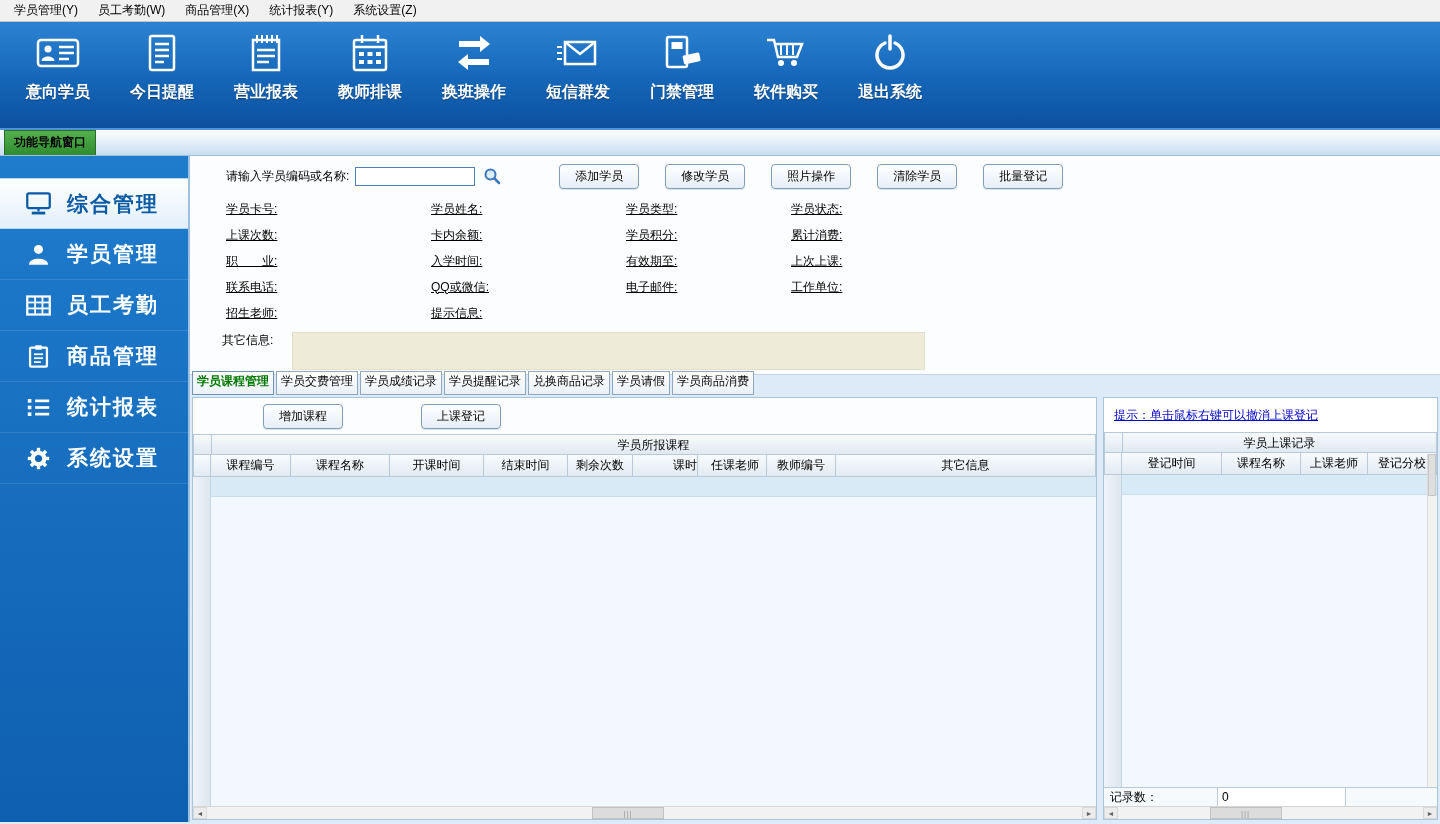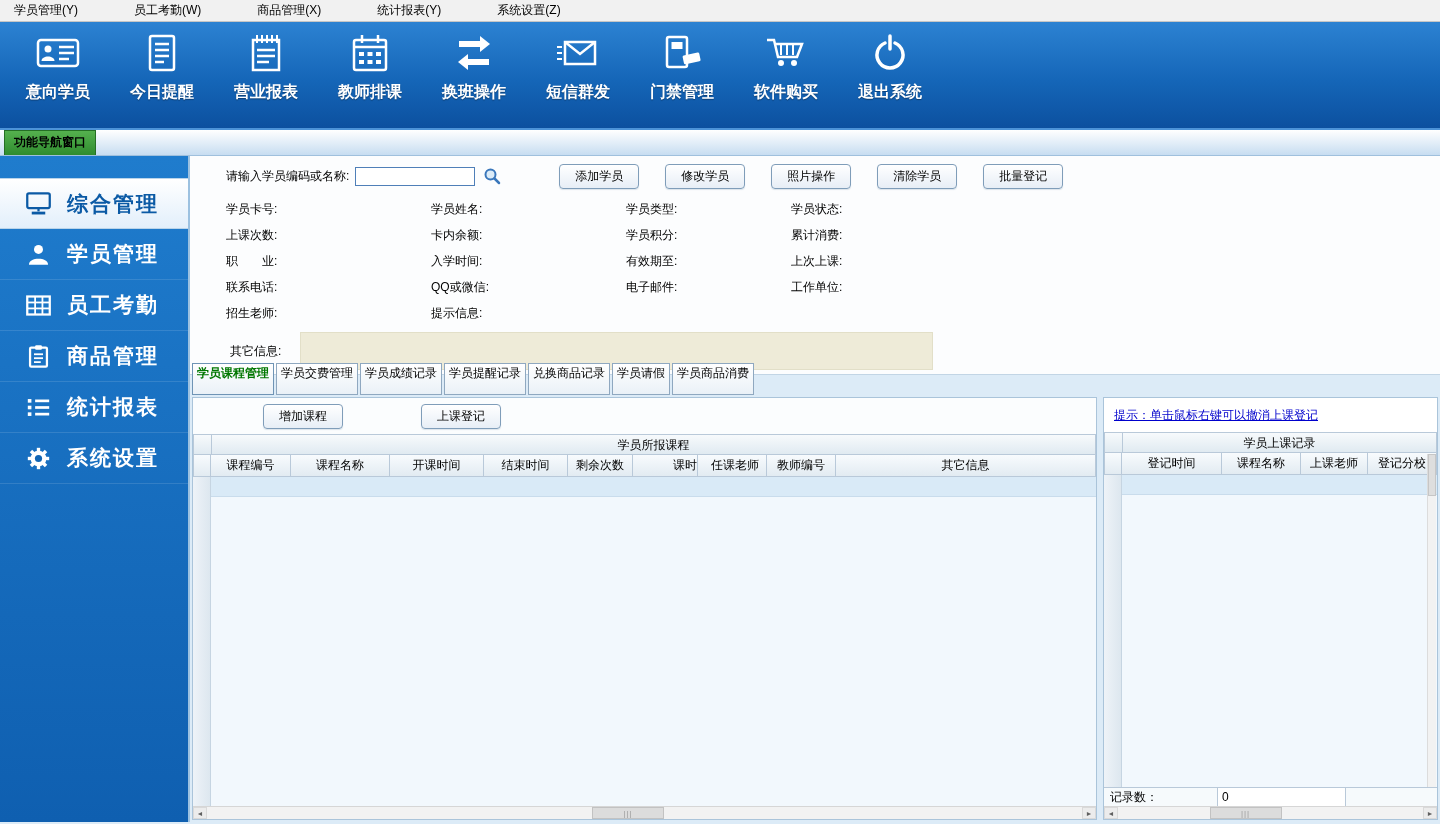--- a/index.html
+++ b/index.html
@@ -1,21 +1,21 @@
 <!DOCTYPE html>
 <html><head>
 <meta charset="utf-8">
 <style>
   * { margin:0; padding:0; box-sizing:border-box; }
   html,body { width:1440px; height:824px; overflow:hidden;
     font-family:"Liberation Sans","DejaVu Sans",sans-serif; font-size:12px; color:#000; background:#dcebf7; }
 
   
   .menubar { height:22px; background:#f1f1f1; border-bottom:1px solid #c6c6c6;
-    display:flex; align-items:center; padding-left:4px;gap:36px; }
+    display:flex; align-items:center; padding-left:4px; }
   .menu-item { padding:0 10px; height:100%; display:flex; align-items:center; cursor:default; }
 
   
   .toolbar { height:108px; background:linear-gradient(180deg,#2c82d2 0%,#1566b8 55%,#0c509f 100%);
     display:flex; align-items:flex-start; padding:10px 0 8px 6px; border-bottom:2px solid #4c93d8; }
   .tool-item { width:104px; display:flex; flex-direction:column; align-items:center; gap:8px; cursor:default; }
   .tool-icon { width:48px; height:42px; display:flex; align-items:center; justify-content:center; }
   .tool-icon svg { width:46px; height:40px; }
   .tool-label { color:#fff; font-size:16px; font-weight:bold; text-shadow:0 1px 1px rgba(0,0,0,.35); }
 
@@ -44,33 +44,33 @@
   .panel-top { background:#fcfdfe; border-bottom:1px solid #c2d5e5; padding-bottom:4px; }
   .search-row { height:40px; display:flex; align-items:center; padding-left:36px; }
   .search-label { margin-right:6px; }
   .search-input { width:120px; height:19px; border:1px solid #4f7fb8; background:#fff; font-size:12px; padding:0 3px; outline:none; }
   .search-icon { width:20px; height:20px; margin-left:8px; display:flex; align-items:center; cursor:pointer; }
   .btn { border:1px solid #7f9db9; border-radius:4px; background:linear-gradient(180deg,#ffffff,#e7eef6);
     font-size:12px; padding:3px 15px; cursor:default; box-shadow:0 1px 1px rgba(120,150,180,.25);margin-left:42px; }
   .search-row .btn { margin-left:26px; }
   .search-row .btn:first-of-type { margin-left:56px; }
 
-  .info-grid { padding-left:36px; }
+  .info-grid { padding-left:36px;text-decoration:underline; }
   .info-row { height:26px; display:flex; align-items:center; }
   .info-cell { display:inline-block; }
   .w0 { width:205px; } .w1 { width:195px; } .w2 { width:165px; } .w3 { flex:1; }
 
-  .other-row { display:flex; align-items:center; padding-left:40px; margin-top:6px; }
+  .other-row { display:flex; padding-left:32px; margin-top:6px; }
   .other-label { width:70px; }
   .other-box { width:633px; height:38px; background:#eeebd8; border:1px solid #e2dfc8; }
 
   
   .tabbar { height:20px; display:flex; align-items:flex-end; gap:2px; padding:3px 0 0 2px; background:#dcebf7; }
   .tab { border:1px solid #8fa8c0; background:linear-gradient(180deg,#ffffff,#eaf1f7);
-    font-size:12px; padding:1px 4px 12px; cursor:default; white-space:nowrap; }
+    font-size:12px; padding:1px 4px 4px; cursor:default; white-space:nowrap; }
   .tab.active { color:#007700; font-weight:bold; border-color:#6f94b5; }
 
   
   .bottom { flex:1; display:flex; gap:6px; padding:2px; min-height:0; }
   .panel { background:#fff; border:1px solid #aac4da; display:flex; flex-direction:column; min-height:0; }
   .panel-left { width:905px; flex:none; }
   .panel-right { flex:1; position:relative; }
 
   .panel-btns { height:36px; display:flex; align-items:center; gap:36px; padding-left:28px; background:#fbfdfe; flex:none; }
 

